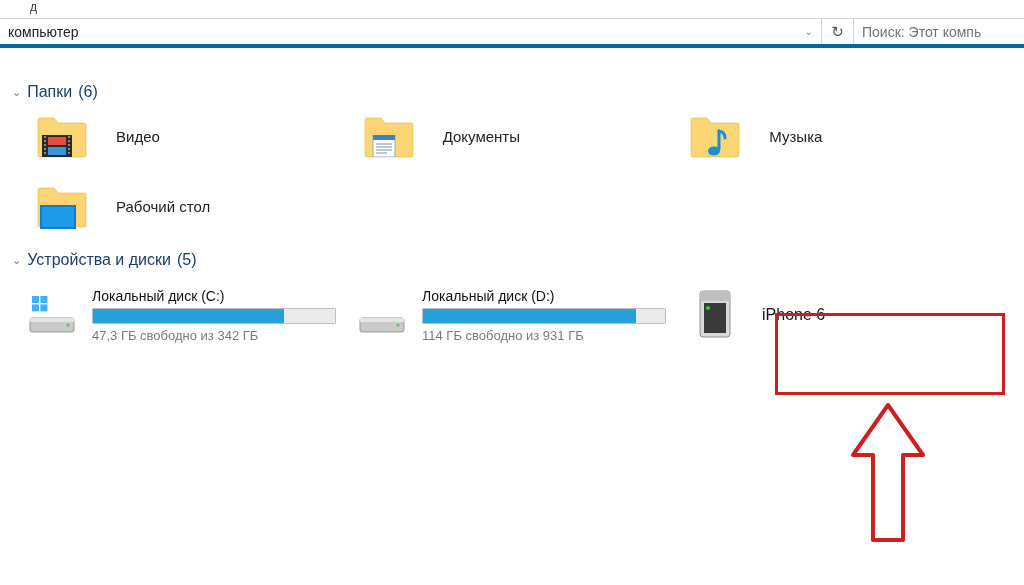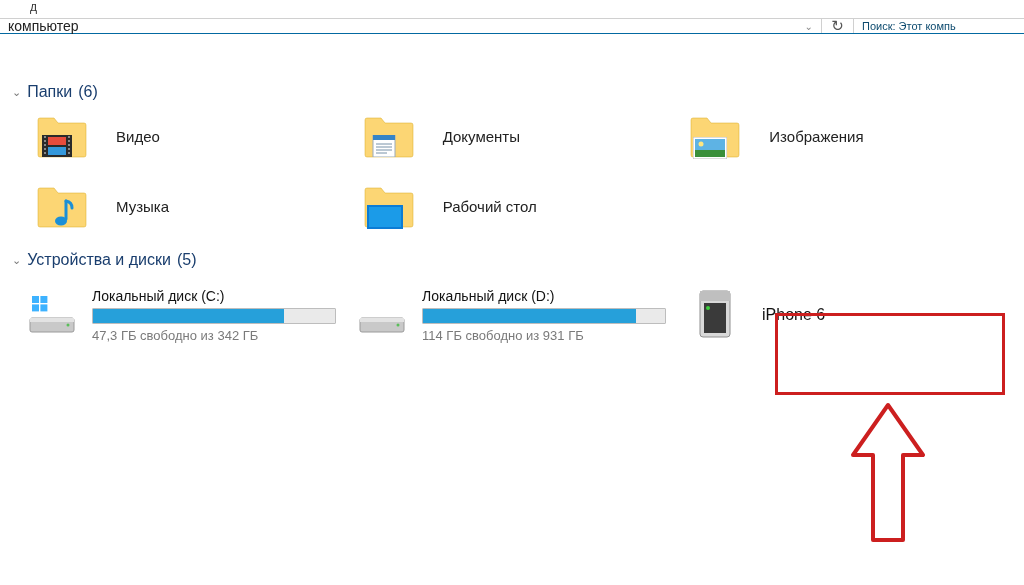--- a/index.html
+++ b/index.html
@@ -14,25 +14,25 @@
   }
   .top-fragment {
     position: absolute;
     top: 0; left: 30px;
     font-size: 12px;
     color: #333;
   }
   .address-row {
     position: absolute;
     top: 18px; left: 0; right: 0;
-    height: 16px;
+    height: 30px;
     display: flex;
     align-items: stretch;
     border-top: 1px solid #d0d0d0;
-    border-bottom: 1px solid #0369a1;
+    border-bottom: 4px solid #0369a1;
   }
   .address-bar {
     flex: 1;
     display: flex;
     align-items: center;
     padding: 0 8px;
     border-right: 1px solid #d0d0d0;
     font-size: 14px;
     color: #222;
     position: relative;
@@ -50,22 +50,22 @@
     justify-content: center;
     border-right: 1px solid #d0d0d0;
     color: #555;
     font-size: 15px;
   }
   .search-box {
     width: 170px;
     display: flex;
     align-items: center;
     padding: 0 8px;
-    color: #0c4a6e;
-    font-size: 11px;
+    color: #737373;
+    font-size: 14px;
     white-space: nowrap;
     overflow: hidden;
   }
   .content {
     position: absolute;
     top: 75px;
     left: 8px;
     right: 8px;
   }
   .group-header {
@@ -221,34 +221,20 @@
               <line x1="7" y1="9" x2="23" y2="9" stroke="#7892a8" stroke-width="1"></line>
               <line x1="7" y1="12" x2="23" y2="12" stroke="#7892a8" stroke-width="1"></line>
               <line x1="7" y1="15" x2="23" y2="15" stroke="#7892a8" stroke-width="1"></line>
               <line x1="7" y1="18" x2="18" y2="18" stroke="#7892a8" stroke-width="1"></line>
             </svg></div>
       </div>
       <span>Документы</span>
     </div>
 
 
-    <div class="folder-item">
-      <div class="folder-icon">
-        <div class="folder-base"><svg viewBox="0 0 52 46">
-              <path d="M2 10 L2 42 Q2 44 4 44 L48 44 Q50 44 50 42 L50 12 Q50 10 48 10 L22 10 L18 5 L4 5 Q2 5 2 7 Z" fill="#fcd674" stroke="#d9a823" stroke-width="0.5"></path>
-            </svg></div>
-        <div class="folder-overlay" style="width:34px;height:22px;left:4px;bottom:0"><svg viewBox="0 0 34 22">
-              <rect x="0" y="0" width="34" height="22" fill="#fff" stroke="#bbb"></rect>
-              <rect x="2" y="2" width="30" height="11" fill="#5eb3e4"></rect>
-              <rect x="2" y="13" width="30" height="7" fill="#3a8f3a"></rect>
-              <circle cx="8" cy="7" r="2.5" fill="#ffe680"></circle>
-            </svg></div>
-      </div>
-      <span>Изображения</span>
-    </div>
 
     <div class="folder-item">
       <div class="folder-icon">
         <div class="folder-base"><svg viewBox="0 0 52 46">
               <path d="M2 10 L2 42 Q2 44 4 44 L48 44 Q50 44 50 42 L50 12 Q50 10 48 10 L22 10 L18 5 L4 5 Q2 5 2 7 Z" fill="#fcd674" stroke="#d9a823" stroke-width="0.5"></path>
             </svg></div>
         <div class="folder-overlay" style="width:26px;height:30px;left:12px;bottom:0"><svg viewBox="0 0 26 30">
               <path d="M10 3 L22 1 L22 20 L10 22 Z" fill="none"></path>
               <path d="M18 2 L18 20" stroke="#1b8fd6" stroke-width="3" stroke-linecap="round"></path>
               <ellipse cx="13" cy="22" rx="6" ry="4.5" fill="#1b8fd6"></ellipse>

